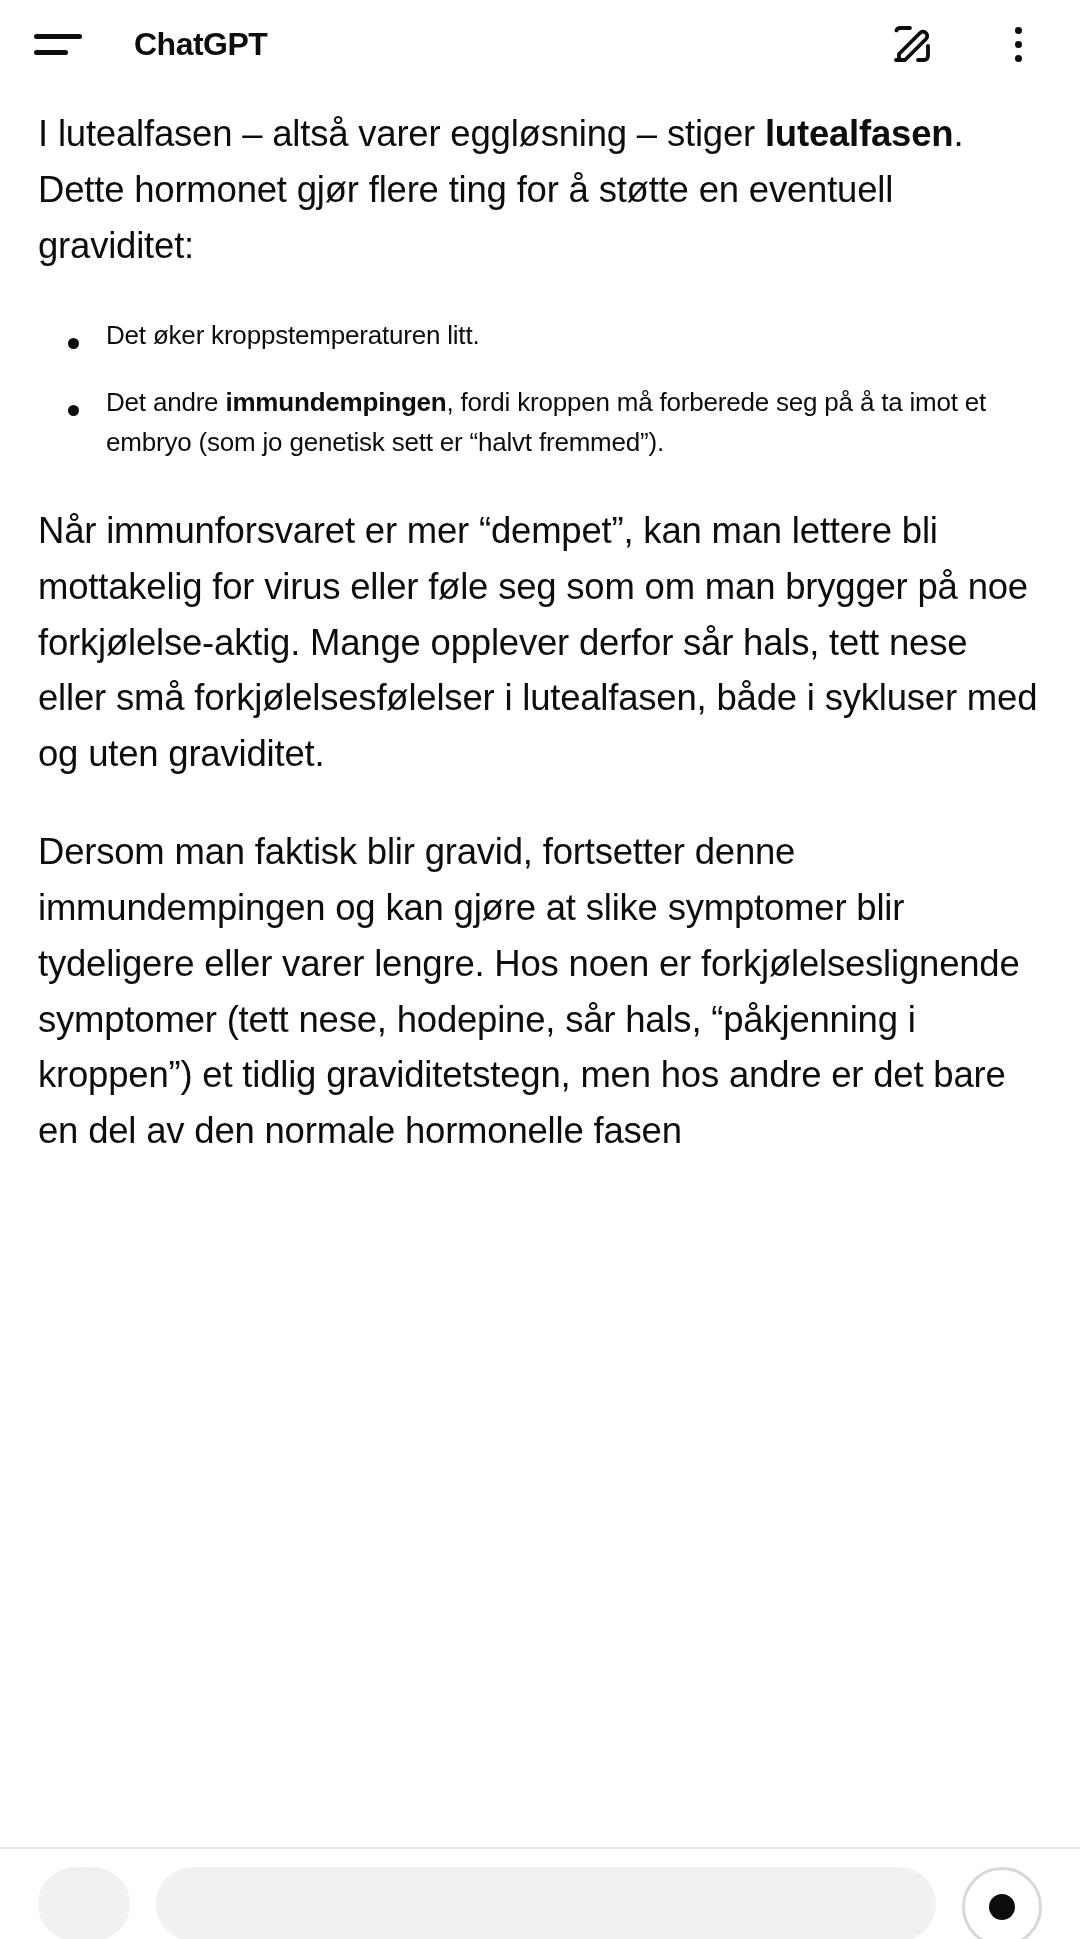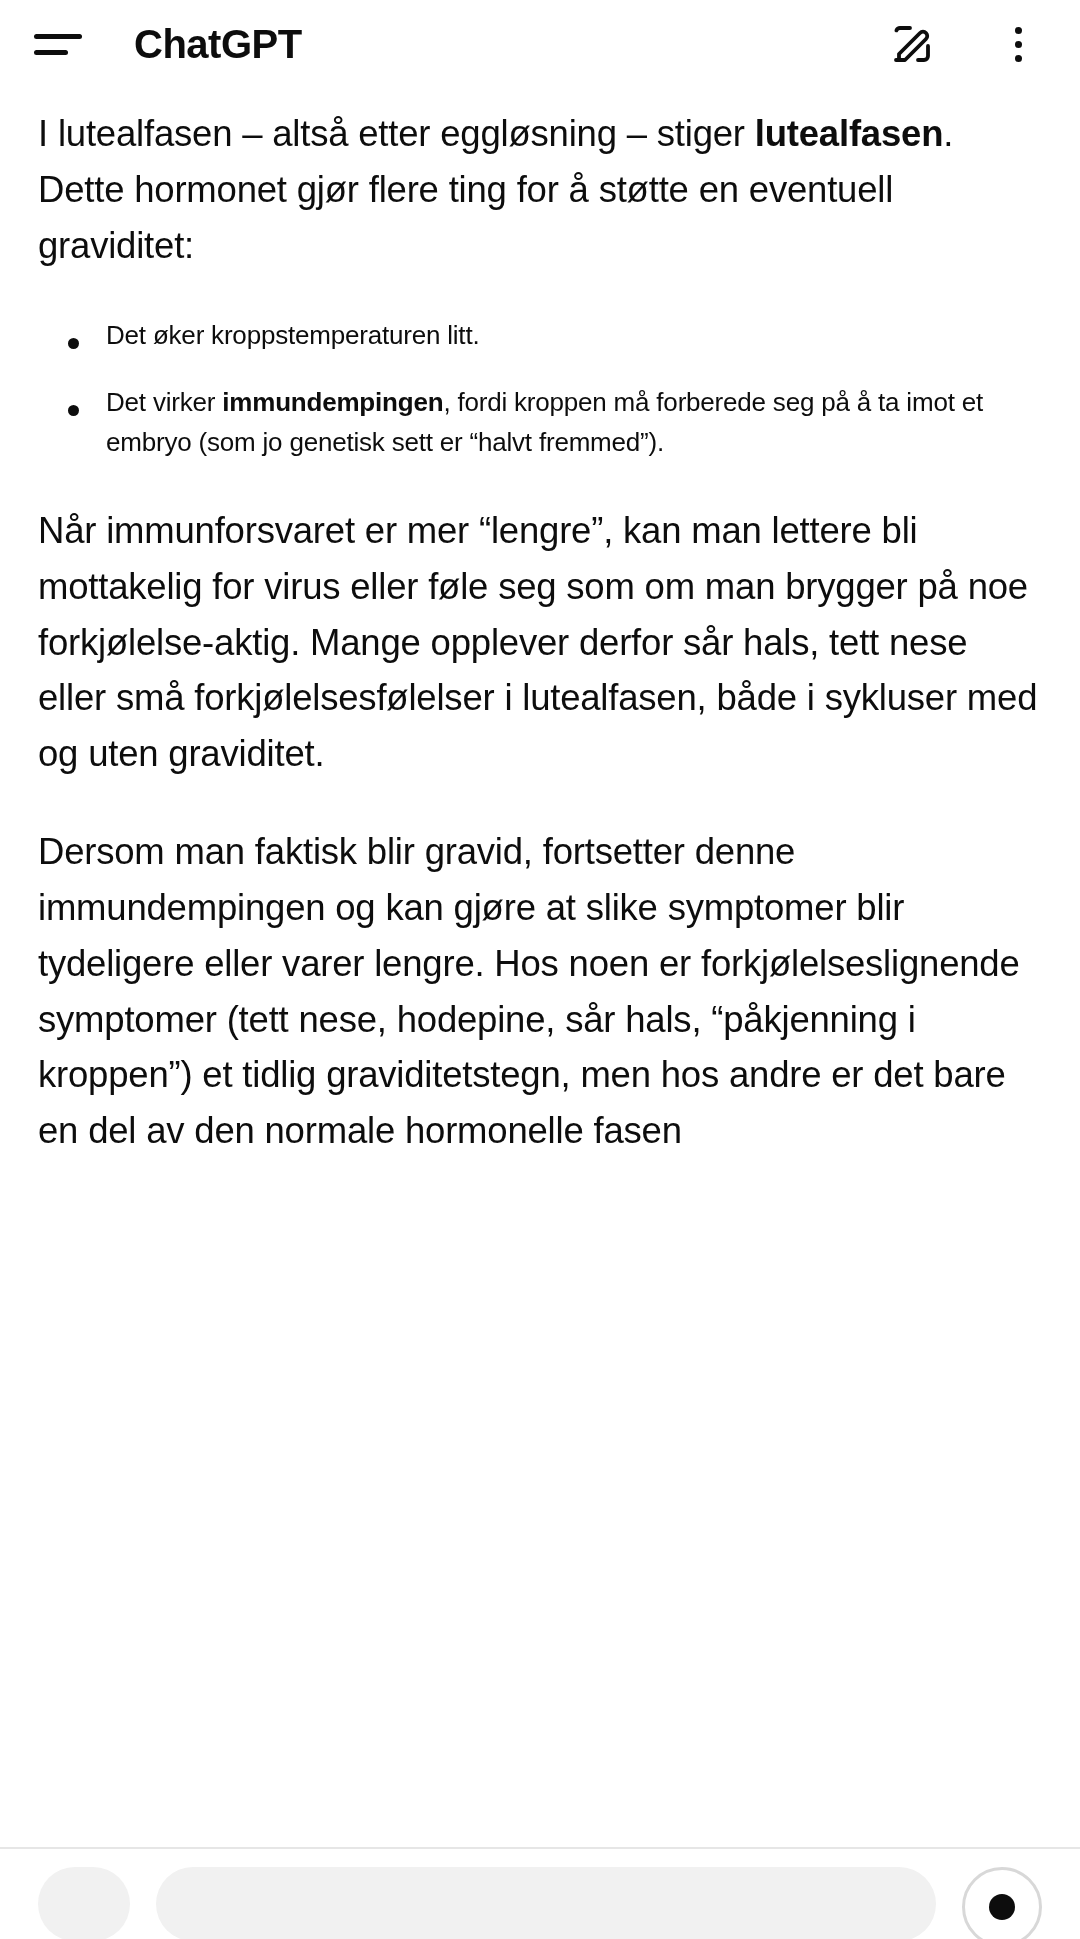--- a/index.html
+++ b/index.html
@@ -43,21 +43,21 @@
   .menu-icon span {
     display: block;
     height: 5px;
     border-radius: 3px;
     background: #0d0d0d;
   }
   .menu-icon span.bar-long { width: 48px; }
   .menu-icon span.bar-short { width: 34px; }
 
   .app-title {
-    font-size: 40px;
+    font-size: 32px;
     font-weight: bold;
     letter-spacing: -0.5px;
     margin-left: 44px;
     color: #0d0d0d;
   }
 
   .appbar-right {
     display: flex;
     align-items: center;
     gap: 50px;
@@ -198,28 +198,28 @@
         <i></i>
         <i></i>
       </div>
     </div>
   </div>
 </div>
 
 <div class="conversation">
   <div class="msg">
 
-    <p><span>I lutealfasen – altså etter eggløsning – stiger </span><b>lutealfasen</b><span>. Dette hormonet gjør flere ting for å støtte en eventuell graviditet:</span></p>
+    <p><span>I lutealfasen – altså varer eggløsning – stiger </span><b>lutealfasen</b><span>. Dette hormonet gjør flere ting for å støtte en eventuell graviditet:</span></p>
 
     <ul class="bullets">
       <li><span>Det øker kroppstemperaturen litt.</span><b></b><span></span></li>
-      <li><span>Det virker </span><b>immundempingen</b><span>, fordi kroppen må forberede seg på å ta imot et embryo (som jo genetisk sett er “halvt fremmed”).</span></li>
+      <li><span>Det andre </span><b>immundempingen</b><span>, fordi kroppen må forberede seg på å ta imot et embryo (som jo genetisk sett er “halvt fremmed”).</span></li>
     </ul>
 
-    <p>Når immunforsvaret er mer “lengre”, kan man lettere bli mottakelig for virus eller føle seg som om man brygger på noe forkjølelse-aktig. Mange opplever derfor sår hals, tett nese eller små forkjølelsesfølelser i lutealfasen, både i sykluser med og uten graviditet.</p>
+    <p>Når immunforsvaret er mer “dempet”, kan man lettere bli mottakelig for virus eller føle seg som om man brygger på noe forkjølelse-aktig. Mange opplever derfor sår hals, tett nese eller små forkjølelsesfølelser i lutealfasen, både i sykluser med og uten graviditet.</p>
 
     <p>Dersom man faktisk blir gravid, fortsetter denne immundempingen og kan gjøre at slike symptomer blir tydeligere eller varer lengre. Hos noen er forkjølelseslignende symptomer (tett nese, hodepine, sår hals, “påkjenning i kroppen”) et tidlig graviditetstegn, men hos andre er det bare en del av den normale hormonelle fasen</p>
 
   </div>
 </div>
 
 <div class="bottom-bar">
   <div class="pill-small"></div>
   <div class="pill-wide"></div>
   <div class="circle-dark"></div>

